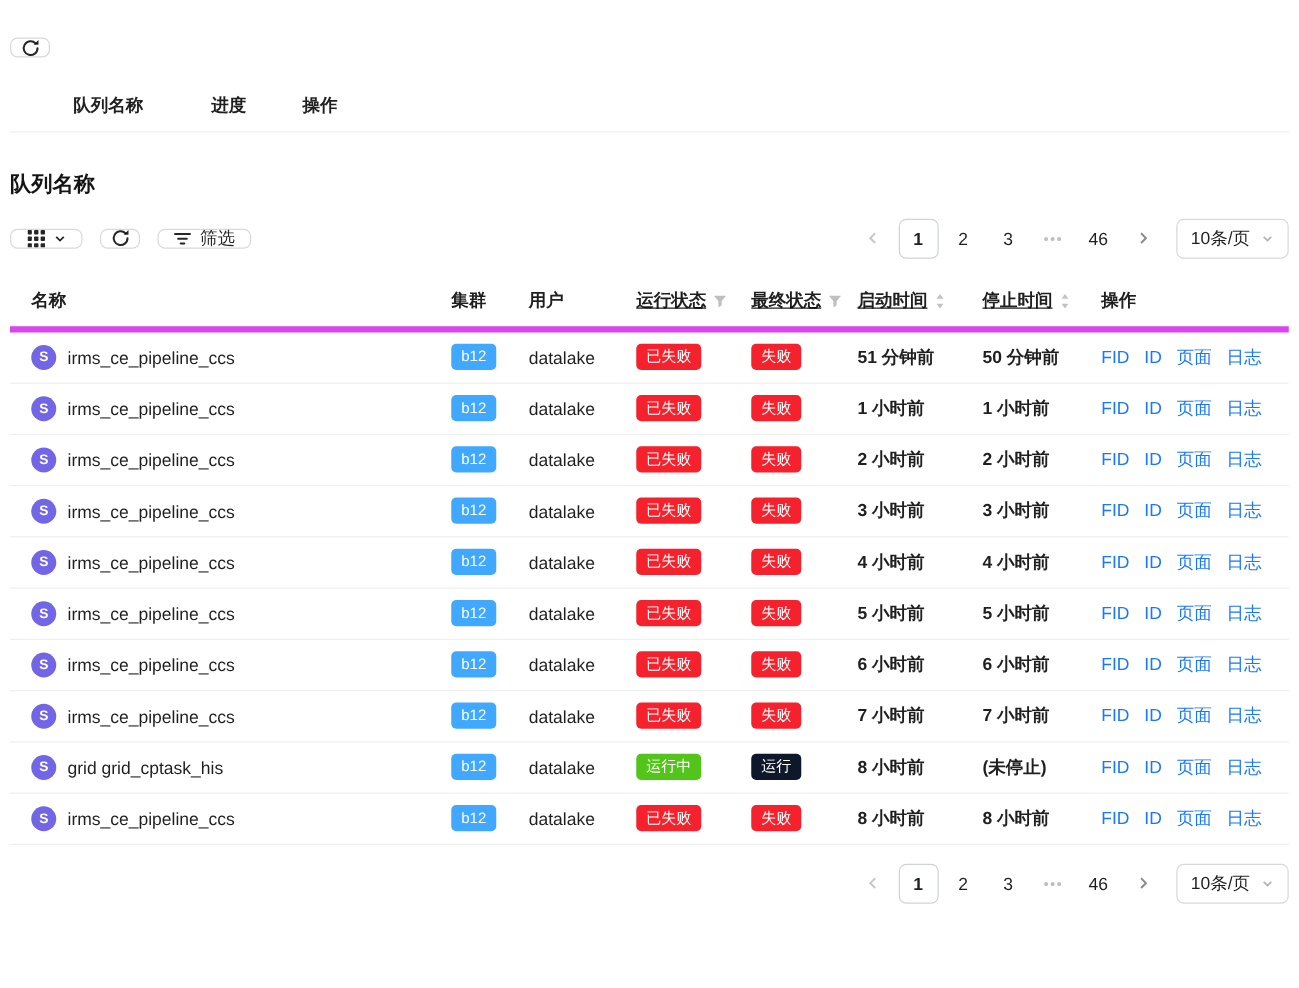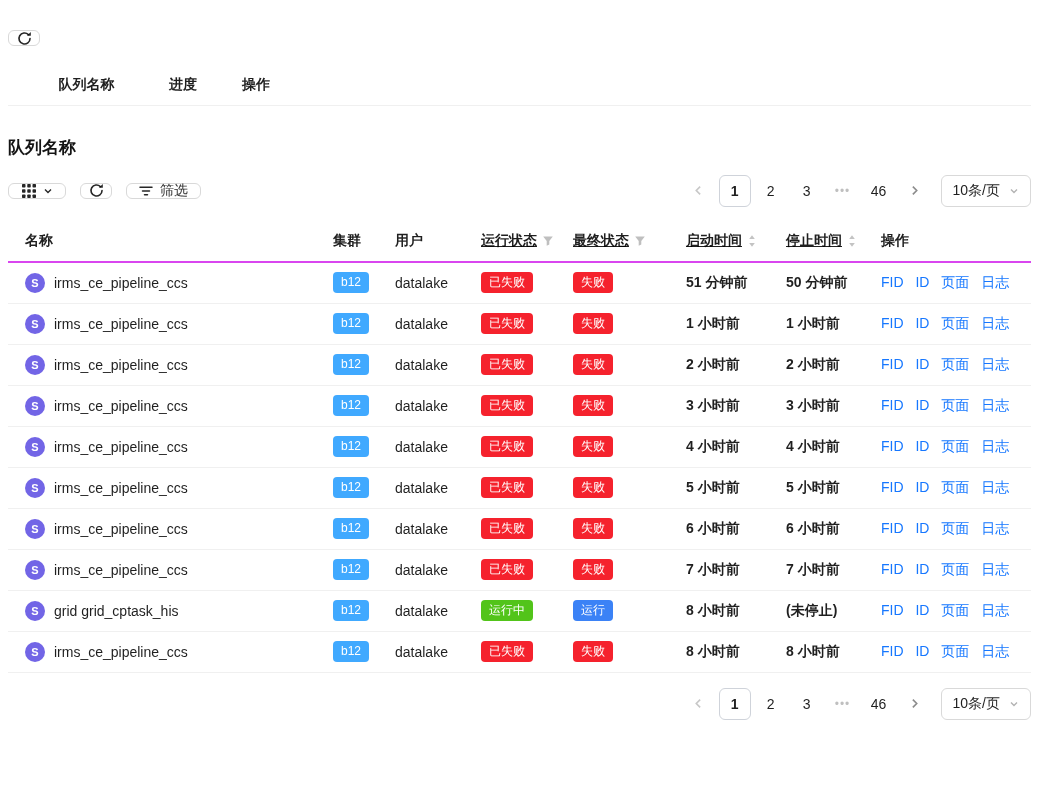--- a/index.html
+++ b/index.html
@@ -58,29 +58,29 @@
   .pg-arrow.disabled svg { stroke: rgba(0,0,0,0.22); }
   .page-size {
     height: 32px; border: 1px solid #d9d9d9; border-radius: 6px;
     display: inline-flex; align-items: center; gap: 9px; padding: 0 11px;
     cursor: pointer; margin-left: 10px; white-space: nowrap;
   }
 
   
   .task-table { margin-top: 14px; }
   .task-header, .task-row { display: flex; align-items: center; }
-  .task-header { border-bottom: 2px solid #d946ef; padding: 11px 0; font-weight: 600; }
+  .task-header { border-bottom: 5px solid #d946ef; padding: 11px 0; font-weight: 600; }
   .task-row { border-bottom: 1px solid #f0f0f0; height: 41px; }
   .th-flex { display: inline-flex; align-items: center; gap: 5px; cursor: pointer; text-decoration: underline; }
   .tcol-name { flex: 1; padding-left: 17px; min-width: 0; }
   .tcol-cluster { width: 62px; padding-left: 8px; }
   .tcol-user { width: 86px; padding-left: 8px; }
   .tcol-run { width: 92px; padding-left: 8px; }
   .tcol-final { width: 85px; padding-left: 8px; }
-  .tcol-start { width: 100px; padding-left: 8px; margin-left: 28px; }
+  .tcol-start { width: 100px; padding-left: 8px; }
   .tcol-stop { width: 95px; padding-left: 8px; }
   .tcol-actions { width: 158px; padding-left: 8px; white-space: nowrap; }
   .cell-name { display: flex; align-items: center; gap: 9px; }
   .avatar {
     width: 20px; height: 20px; border-radius: 50%; flex: 0 0 20px;
     display: inline-flex; align-items: center; justify-content: center;
     color: #fff; font-size: 11px; font-weight: 700;
   }
   .badge {
     display: inline-block; padding: 3px 8px; border-radius: 4px;
@@ -450,21 +450,21 @@
       <span class="task-name">grid grid_cptask_his</span>
     </div>
     <div class="tcol-cluster">
       <span class="badge" style="background: rgb(64, 169, 255);">b12</span>
     </div>
     <div class="tcol-user">datalake</div>
     <div class="tcol-run">
       <span class="badge" style="background: rgb(82, 196, 26);">运行中</span>
     </div>
     <div class="tcol-final">
-      <span class="badge" style="background: #3b82f6;">运行</span>
+      <span class="badge" style="background: #0f172a;">运行</span>
     </div>
     <div class="tcol-start time">8 小时前</div>
     <div class="tcol-stop time">(未停止)</div>
     <div class="tcol-actions">
       <a href="#">FID</a>
       <a href="#">ID</a>
       <a href="#">页面</a>
       <a href="#">日志</a>
     </div>
   </div>

